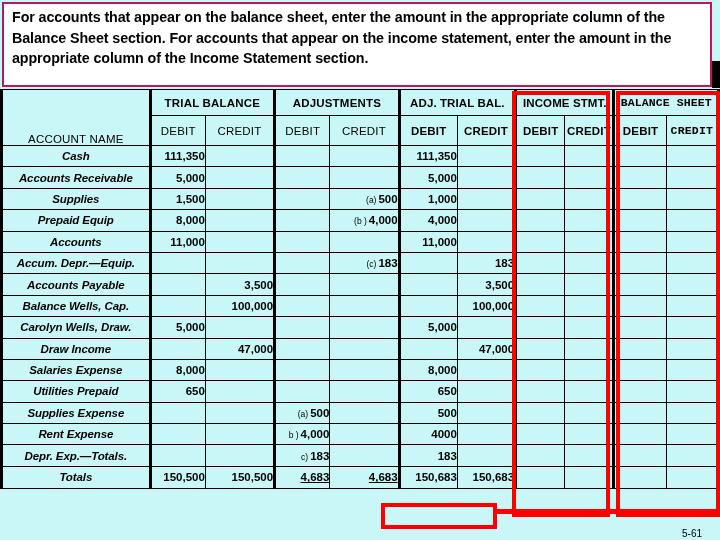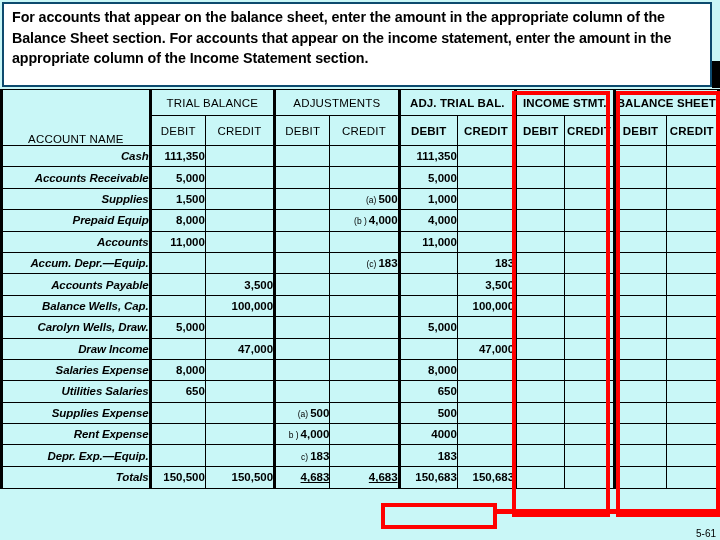--- a/index.html
+++ b/index.html
@@ -6,21 +6,21 @@
   body{
     width:720px;height:540px;overflow:hidden;
     background:#000;
     font-family:"Liberation Sans","DejaVu Sans",sans-serif;
   }
   #root{position:relative;width:720px;height:540px;background:#c9f7f7;}
 
   
   .banner{
     position:absolute;left:2px;top:2px;width:710px;height:85px;
-    background:#ffffff;border:2px solid #0c4a6e;
+    background:#ffffff;border:2px solid #be185d;
     box-sizing:border-box;
     padding:3px 8px 0 8px;
     font-weight:bold;font-size:14.3px;line-height:20.5px;
     color:#000;letter-spacing:-0.1px;
   }
   .banner-edge{
     position:absolute;right:0;top:0;width:8px;height:88px;background:#000;
   }
   .banner-edge i{display:block;width:8px;background:#c9f7f7;}
   .banner-edge i.a{height:17px;}
@@ -38,41 +38,41 @@
     background:#c9f7f7;
     padding:0;
     font-size:11.5px;
     color:#000;
     box-sizing:border-box;
     overflow:hidden;
     white-space:nowrap;
   }
   
   .gl{border-left:3px solid #000 !important;}
-  .gr{border-right:3px solid #000 !important;}
+  .gr{border-right:3px solid #000 !important;font-family:Liberation Mono, monospace;}
 
   .hdr-grp{
     height:26px;text-align:center;vertical-align:middle;
-    font-size:11.5px;font-weight:normal;letter-spacing:0.2px;
+    font-size:11.5px;font-weight:bold;letter-spacing:0.2px;
   }
   .hdr-grp.bold{font-weight:bold;letter-spacing:0.1px;}
   .hdr-sub{
     height:30px;text-align:center;vertical-align:middle;
     font-size:11.5px;font-weight:normal;letter-spacing:0.2px;margin-left:37px;
   }
   .hdr-sub.bold{font-weight:bold;}
   .acct-head{
     vertical-align:bottom;text-align:center;
     padding:0 0 6px 6px;font-size:11px;font-weight:normal;
     letter-spacing:0.2px;
   }
 
   .row td{height:21.4px;}
   .acct{
-    text-align:right;padding-left:5px;
+    text-align:center;padding-left:5px;
     font-style:italic;font-weight:bold;font-size:12.3px;
     letter-spacing:-0.1px;
     margin-left:12px;
   }
   .num{
     text-align:right;padding-right:4px;
     font-weight:bold;font-size:12.3px;
   }
   .num.ul{
     text-decoration:underline;
@@ -87,21 +87,21 @@
   .redbox{
     position:absolute;border:4px solid #ff0000;box-sizing:border-box;
     pointer-events:none;
   }
   #rb-is{left:512px;top:91px;width:98px;height:426px;}
   #rb-bs{left:616px;top:91px;width:104px;height:426px;}
   #rb-atb{left:381px;top:503px;width:116px;height:26px;}
   .redconn{position:absolute;background:#ff0000;pointer-events:none;}
 
   .pageno{
-    position:absolute;right:4px;bottom:1px;
+    position:absolute;right:18px;bottom:1px;
     font-size:10px;color:#000;font-weight:normal;
   }
   .botbar{position:absolute;left:0;bottom:0;width:720px;height:2px;background:#c9f7f7;}
 </style>
 </head>
 <body>
 
 <div id="root">
 
   <div class="banner">
@@ -286,21 +286,21 @@
           <td class="num gl"><span></span></td>
           <td class="num"><span></span></td>
           <td class="num gl"><span>8,000</span></td>
           <td class="num"><span></span></td>
           <td class="num gl"><span></span></td>
           <td class="num"><span></span></td>
           <td class="num gl"><span></span></td>
           <td class="num gr"><span></span></td>
         </tr>
         <tr class="row">
-          <td class="acct gl">Utilities Salaries</td>
+          <td class="acct gl">Utilities Prepaid</td>
           <td class="num gl"><span>650</span></td>
           <td class="num"><span></span></td>
           <td class="num gl"><span></span></td>
           <td class="num"><span></span></td>
           <td class="num gl"><span>650</span></td>
           <td class="num"><span></span></td>
           <td class="num gl"><span></span></td>
           <td class="num"><span></span></td>
           <td class="num gl"><span></span></td>
           <td class="num gr"><span></span></td>
@@ -325,21 +325,21 @@
           <td class="num gl"><span class="ref">b )</span><span>4,000</span></td>
           <td class="num"><span></span></td>
           <td class="num gl"><span>4000</span></td>
           <td class="num"><span></span></td>
           <td class="num gl"><span></span></td>
           <td class="num"><span></span></td>
           <td class="num gl"><span></span></td>
           <td class="num gr"><span></span></td>
         </tr>
         <tr class="row">
-          <td class="acct gl">Depr. Exp.—Equip.</td>
+          <td class="acct gl">Depr. Exp.—Totals.</td>
           <td class="num gl"><span></span></td>
           <td class="num"><span></span></td>
           <td class="num gl"><span class="ref">c)</span><span>183</span></td>
           <td class="num"><span></span></td>
           <td class="num gl"><span>183</span></td>
           <td class="num"><span></span></td>
           <td class="num gl"><span></span></td>
           <td class="num"><span></span></td>
           <td class="num gl"><span></span></td>
           <td class="num gr"><span></span></td>

